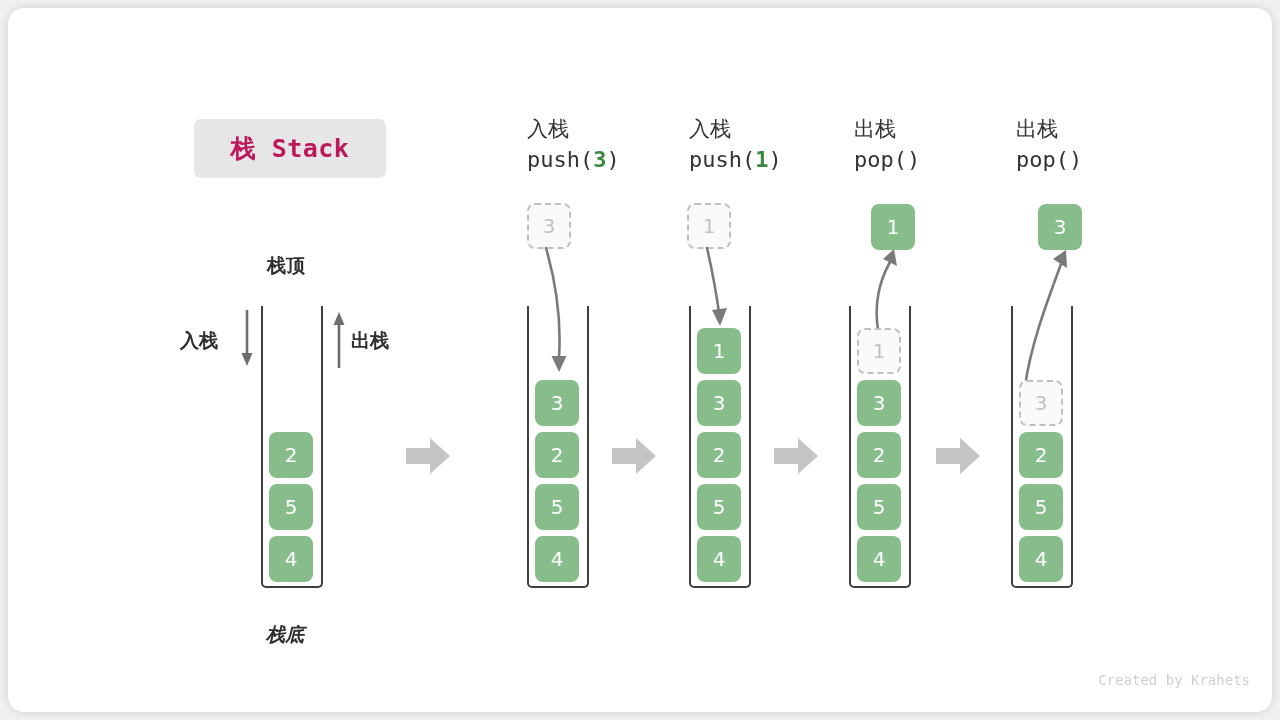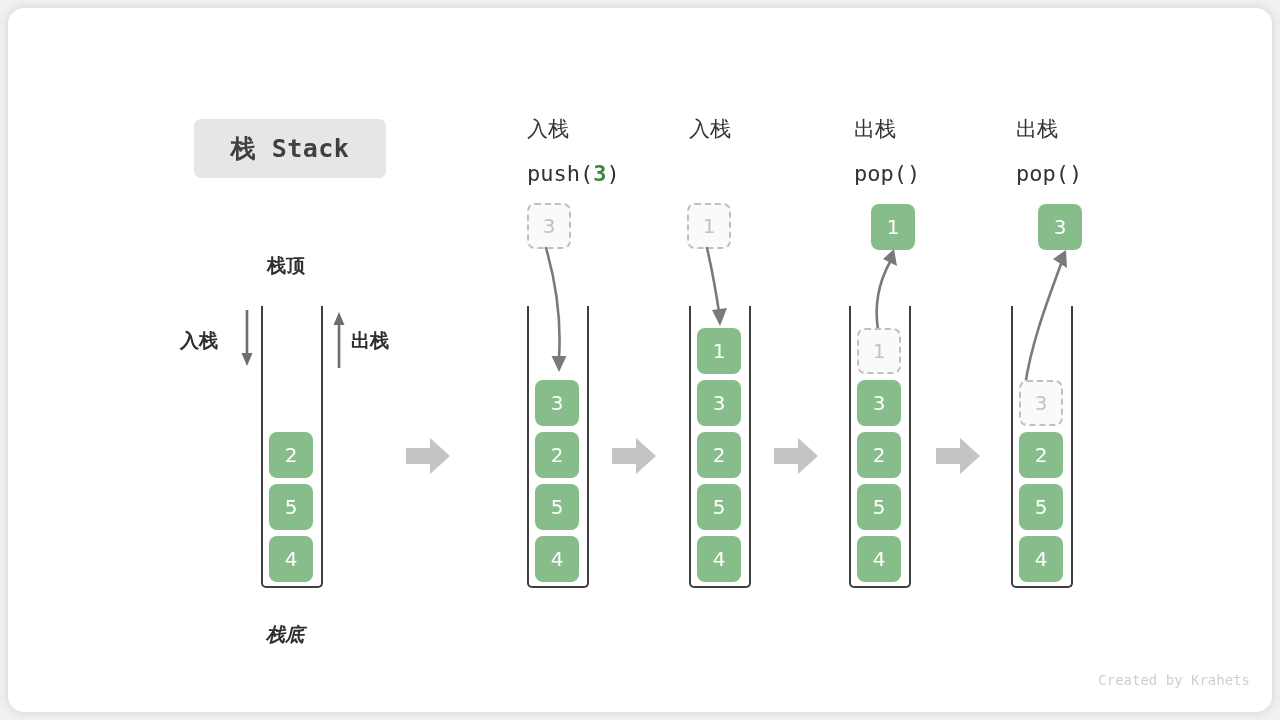--- a/index.html
+++ b/index.html
@@ -44,21 +44,21 @@
     background: #e6e6e6;
     border-radius: 7px;
     display: flex;
     align-items: center;
     justify-content: center;
   }
   #title-badge .title-text {
     font-family: "DejaVu Sans Mono", "Liberation Mono", monospace;
     font-size: 25px;
     font-weight: bold;
-    color: #404040;
+    color: #be185d;
     letter-spacing: 0.5px;
     white-space: nowrap;
   }
 
   
   .cn-label {
     position: absolute;
     font-family: "DejaVu Sans", "Liberation Sans", sans-serif;
     font-size: 19px;
     font-weight: bold;
@@ -80,21 +80,20 @@
     line-height: 30px;
     display: block;
   }
   .col-head .head-code {
     font-family: "DejaVu Sans Mono", "Liberation Mono", monospace;
     font-size: 22px;
     color: #333333;
     line-height: 32px;
     display: block;
     letter-spacing: 0px;
-    margin-top: 14px;
   }
   .col-head .head-code .arg {
     color: #3a883f;
     font-weight: bold;
   }
 
   
   .stack-col {
     position: absolute;
   }
@@ -220,20 +219,21 @@
       <div class="cell filled" style="left:527px; top:476px;">5</div>
       <div class="cell filled" style="left:527px; top:528px;">4</div>
     </div>
 
     <svg class="trans-arrow" style="left:604px; top:428px;" viewBox="0 0 46 40">
       <polygon points="0,12 24,12 24,2 44,20 24,38 24,28 0,28" fill="#c4c4c4"></polygon>
     </svg>
 
     <div class="col-head" style="left:681px; top:106px;">
       <span class="head-cn">入栈</span>
+      <span class="head-code"><span>push(</span><span class="arg">1</span><span>)</span></span>
     </div>
 
     <div class="stack-col">
       <div class="cell ghost" style="left:679px; top:195px;">1</div>
       <svg class="motion-svg" style="left:665px; top:236px;" width="110" height="100" viewBox="0 0 110 100">
         <path d="M34,4 C40,30 43,48 46,68" stroke="#7a7a7a" stroke-width="2.6" fill="none" stroke-linecap="round"></path>
         <polygon points="47,82 39,66 54,64" fill="#7a7a7a"></polygon>
       </svg>
       <div class="stack-frame" style="left:681px; top:298px; width:62px; height:282px;"></div>
       <div class="cell filled" style="left:689px; top:320px;">1</div>

